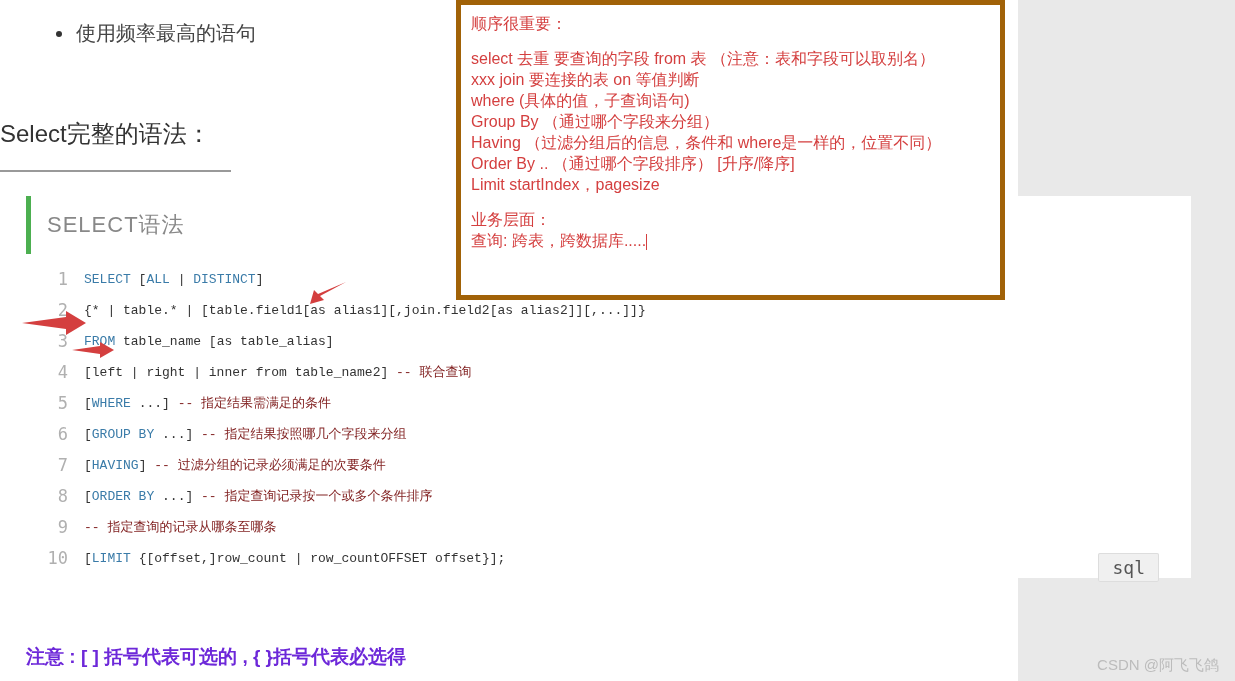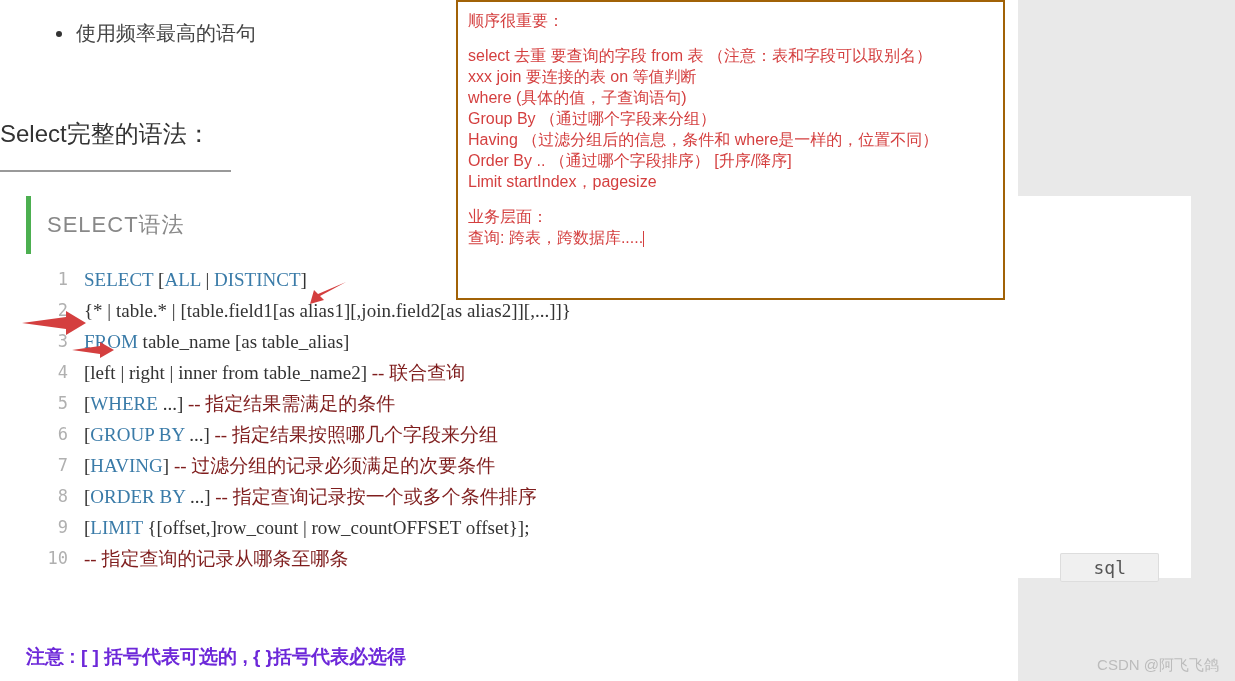--- a/index.html
+++ b/index.html
@@ -10,28 +10,28 @@
   .dot{width:6px;height:6px;border-radius:50%;background:#333;margin-right:14px;}
   .bullet-text{font-size:20px;color:#444;}
   
   .heading{position:absolute;left:0;top:118px;font-size:24px;color:#333;padding:0 20px 20px 0;border-bottom:2px solid #999;}
   
   .section{position:absolute;left:26px;top:196px;width:1165px;background:#fff;}
   .select-title{border-left:5px solid #4caf50;padding:14px 16px;font-size:22px;color:#888;letter-spacing:1px;}
   
   .code-wrap{position:relative;margin-top:6px;}
   .gutter{float:left;width:50px;text-align:right;color:#b0b0b0;font-family:Consolas,monospace;font-size:17px;line-height:31px;padding:4px 8px 4px 0;box-sizing:border-box;}
-  .code{margin-left:50px;font-family:Liberation Serif, serif;font-size:19px;line-height:31px;padding:4px 0 4px 8px;color:#333;}
+  .code{margin-left:50px;font-family:Liberation Mono, monospace;font-size:13px;line-height:31px;padding:4px 0 4px 8px;color:#333;}
   .code .kw{color:#3a7ba8;}
   .code .cmt{color:#7f1d1d;}
-  .code-lang{position:absolute;right:32px;bottom:-4px;background:#f0f0f0;color:#555;font-family:Consolas,monospace;padding:4px 33px;border-radius:2px;font-size:18px;box-shadow:inset 0 0 0 1px #ddd;}
+  .code-lang{position:absolute;right:32px;bottom:-4px;background:#f0f0f0;color:#555;font-family:Consolas,monospace;padding:4px 14px;border-radius:2px;font-size:18px;box-shadow:inset 0 0 0 1px #ddd;}
   
   .note{position:absolute;left:26px;top:644px;font-size:19px;font-weight:bold;color:#6d28d9;}
   
-  .red-box{position:absolute;left:456px;top:0;width:549px;height:300px;border:2px solid #a16207;background:rgba(255,255,255,0.95);padding:8px 10px;box-sizing:border-box;color:#d43f3f;font-size:16px;line-height:21px;}
+  .red-box{position:absolute;left:456px;top:0;width:549px;height:300px;border:5px solid #a16207;background:rgba(255,255,255,0.95);padding:8px 10px;box-sizing:border-box;color:#d43f3f;font-size:16px;line-height:21px;}
   .red-box .para{margin-bottom:14px;}
   .cursor{display:inline-block;width:1px;height:16px;background:#d43f3f;vertical-align:middle;}
   
   .arrow{position:absolute;pointer-events:none;}
   .watermark{position:absolute;right:16px;bottom:6px;color:#bcbcbc;font-size:15px;}
 </style>
 </head>
 <body>
 
 <div class="page">
@@ -62,22 +62,22 @@
         </div>
         <div class="code">
           <div><span class="kw">SELECT</span><span> [</span><span class="kw">ALL</span><span> | </span><span class="kw">DISTINCT</span><span>]</span></div>
           <div><span>{* | table.* | [table.field1[as alias1][,join.field2[as alias2]][,...]]}</span></div>
           <div><span class="kw">FROM</span><span> table_name [as table_alias]</span></div>
           <div><span>    [left | right | inner from table_name2]  </span><span class="cmt">-- 联合查询</span></div>
           <div><span>    [</span><span class="kw">WHERE</span><span> ...]   </span><span class="cmt">-- 指定结果需满足的条件</span></div>
           <div><span>    [</span><span class="kw">GROUP BY</span><span> ...]   </span><span class="cmt">-- 指定结果按照哪几个字段来分组</span></div>
           <div><span>    [</span><span class="kw">HAVING</span><span>]   </span><span class="cmt">-- 过滤分组的记录必须满足的次要条件</span></div>
           <div><span>    [</span><span class="kw">ORDER BY</span><span> ...]   </span><span class="cmt">-- 指定查询记录按一个或多个条件排序</span></div>
+          <div><span>    </span><span class="cmt">--  指定查询的记录从哪条至哪条</span></div>
           <div><span>    [</span><span class="kw">LIMIT</span><span> {[offset,]row_count | row_countOFFSET offset}];</span></div>
-          <div><span>    </span><span class="cmt">--  指定查询的记录从哪条至哪条</span></div>
         </div>
         <div style="clear:both"></div>
         <div class="code-lang">sql</div>
       </div>
     </div>
 
     <div class="note">注意 : [ ] 括号代表可选的 , { }括号代表必选得</div>
 
     <svg class="arrow" style="left:22px;top:311px" width="64" height="24">
       <polygon points="0,12 44,6 44,0 64,12 44,24 44,18 0,12" fill="#d43f3f"></polygon>

